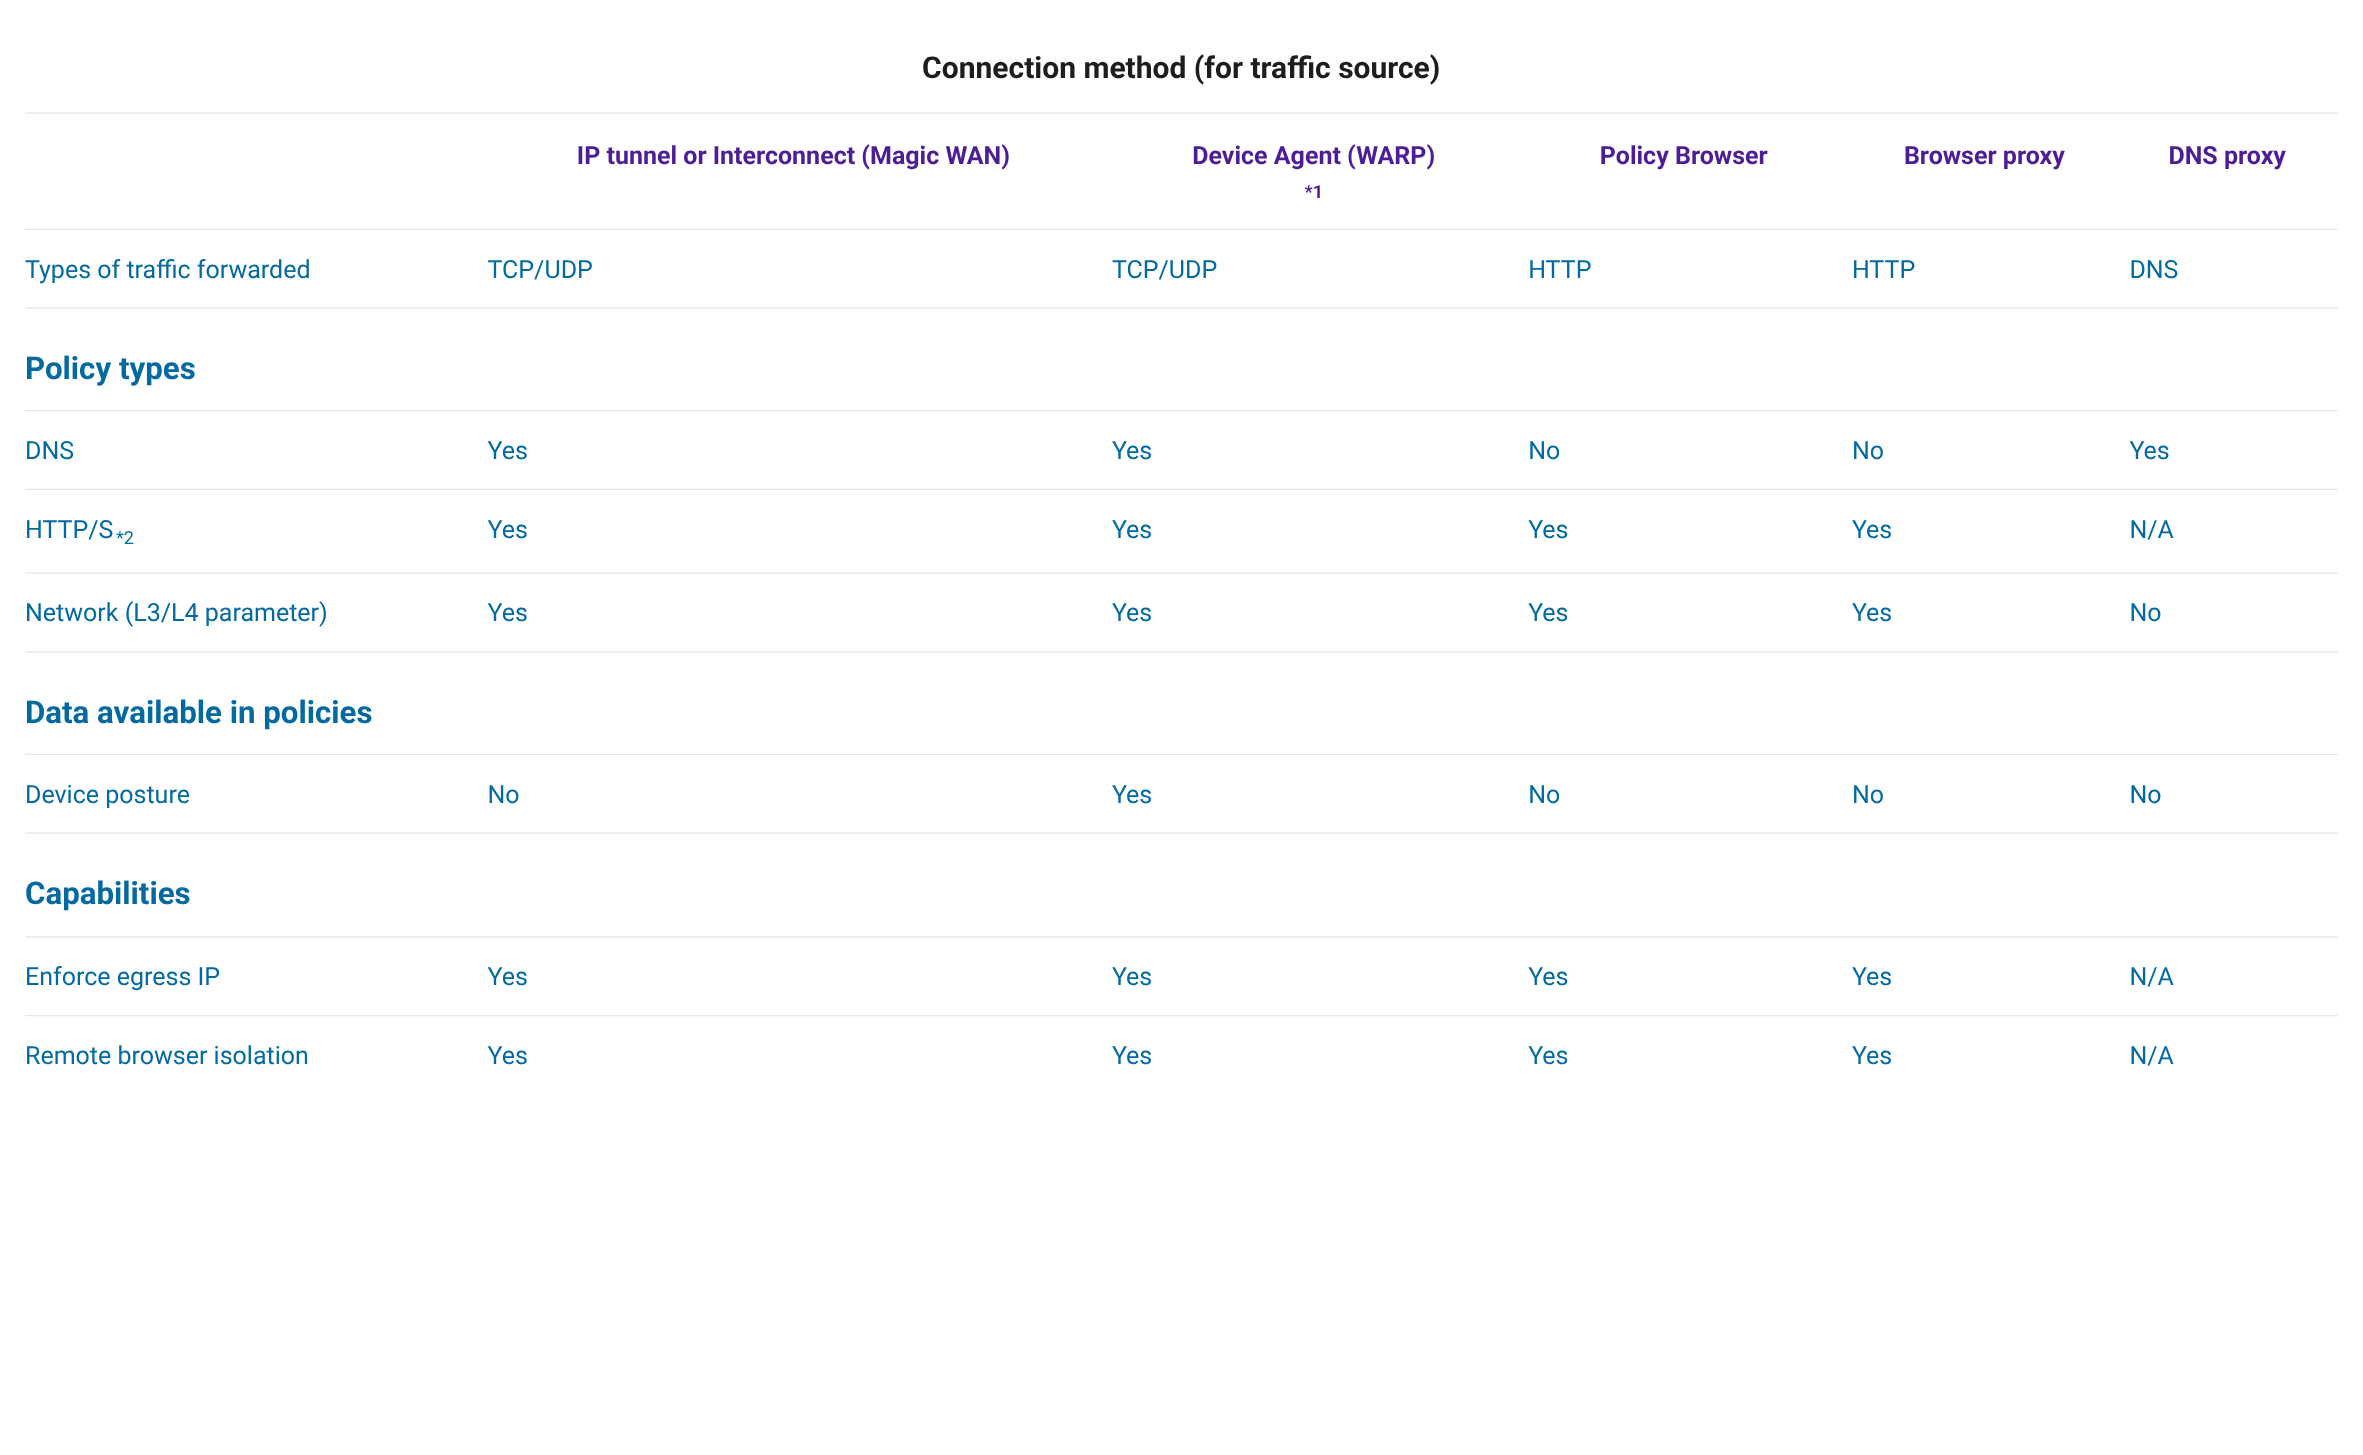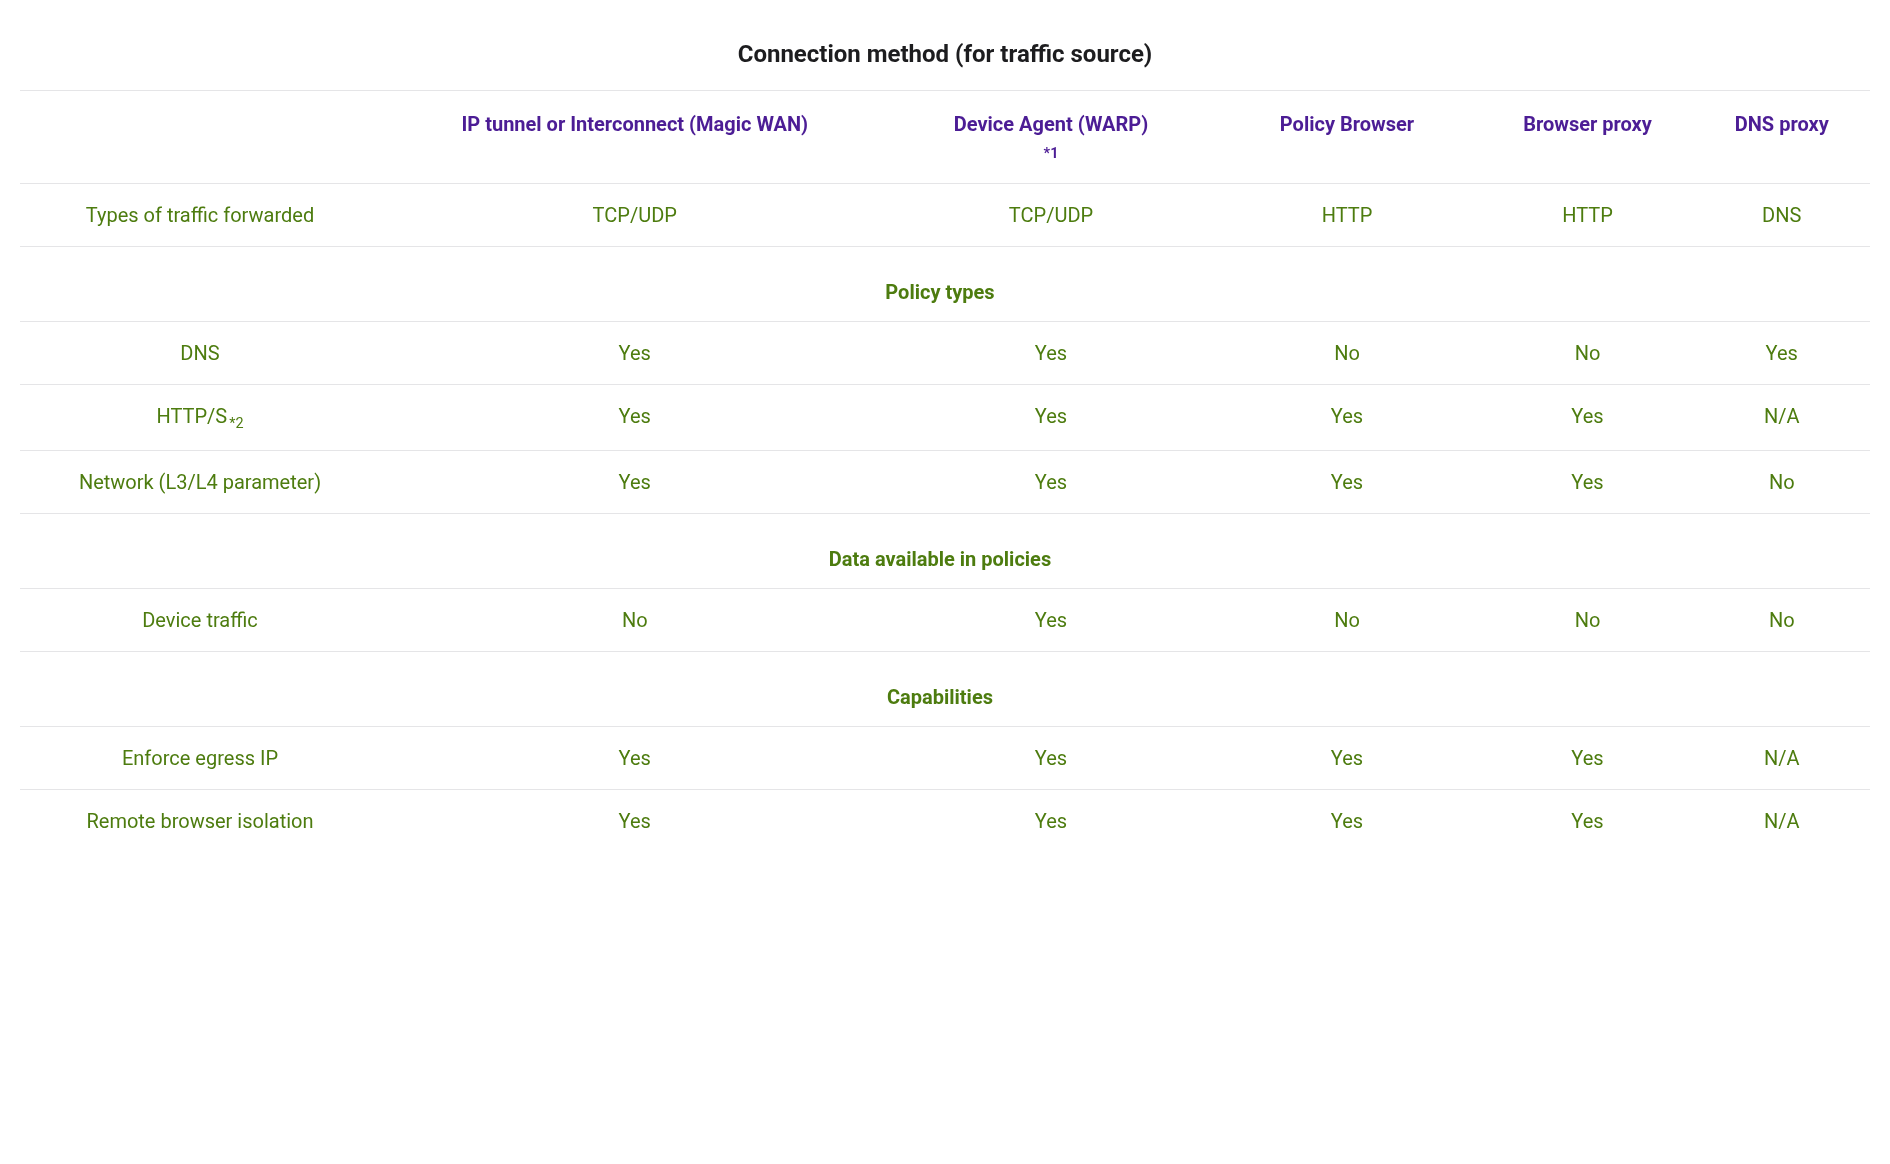--- a/index.html
+++ b/index.html
@@ -35,35 +35,35 @@
       font-weight: 700;
       padding: 18px 10px 18px 0;
       vertical-align: top;
       color: #4c1d95;
       border-bottom: 1px solid #e5e5e7;
     }
     tr.column-headers th:first-child {
       padding-left: 0;
     }
     tbody tr td {
-      text-align: center;
+      text-align: left;
       font-weight: 400;
       padding: 16px 10px 16px 0;
       vertical-align: top;
       border-bottom: 1px solid #e5e5e7;
-      color: #4d7c0f;
+      color: #0369a1;
     }
     tbody tr td:first-child {
       padding-left: 0;
     }
     tbody tr.section-header td {
       font-weight: 700;
       padding-top: 30px;
       padding-bottom: 14px;
-      font-size: 20px;
+      font-size: 25px;
       border-bottom: 1px solid #e5e5e7;
     }
     tbody tr:last-child td {
       border-bottom: none;
     }
     .footnote-mark {
       font-size: 0.72em;
       vertical-align: sub;
       margin-left: 2px;
     }
@@ -138,21 +138,21 @@
           <td><span>Yes</span></td>
           <td><span>Yes</span></td>
           <td><span>Yes</span></td>
           <td><span>Yes</span></td>
           <td><span>No</span></td>
         </tr>
         <tr class="section-header">
           <td colspan="6">Data available in policies</td>
         </tr>
         <tr>
-          <td><span>Device traffic</span></td>
+          <td><span>Device posture</span></td>
           <td><span>No</span></td>
           <td><span>Yes</span></td>
           <td><span>No</span></td>
           <td><span>No</span></td>
           <td><span>No</span></td>
         </tr>
         <tr class="section-header">
           <td colspan="6">Capabilities</td>
         </tr>
         <tr>

